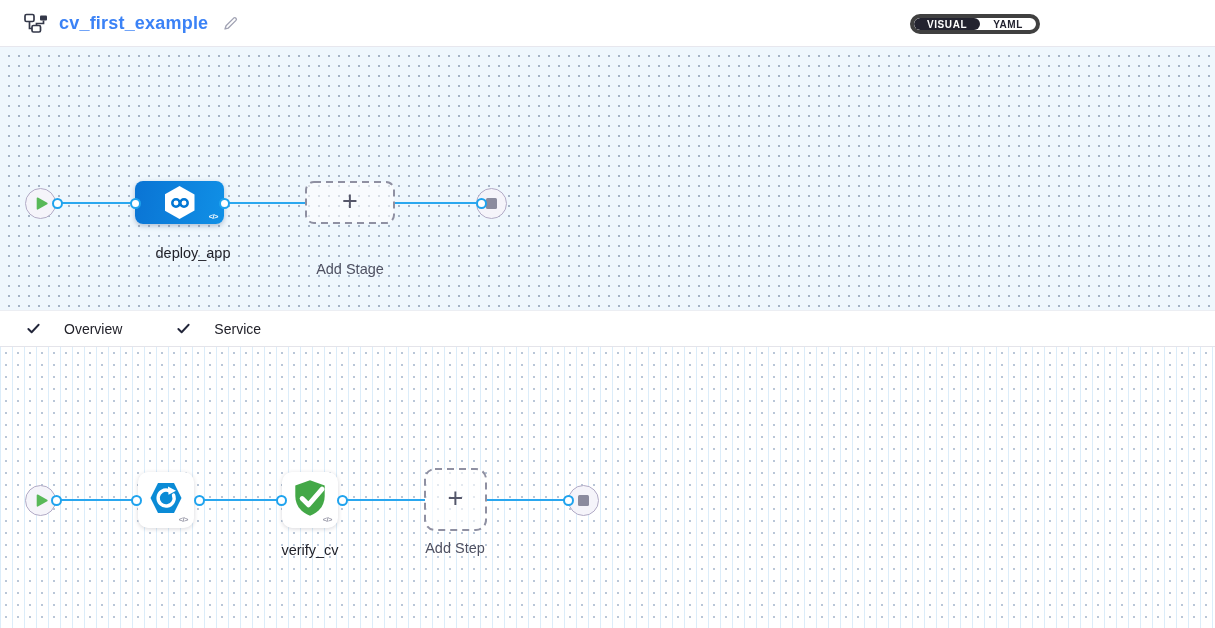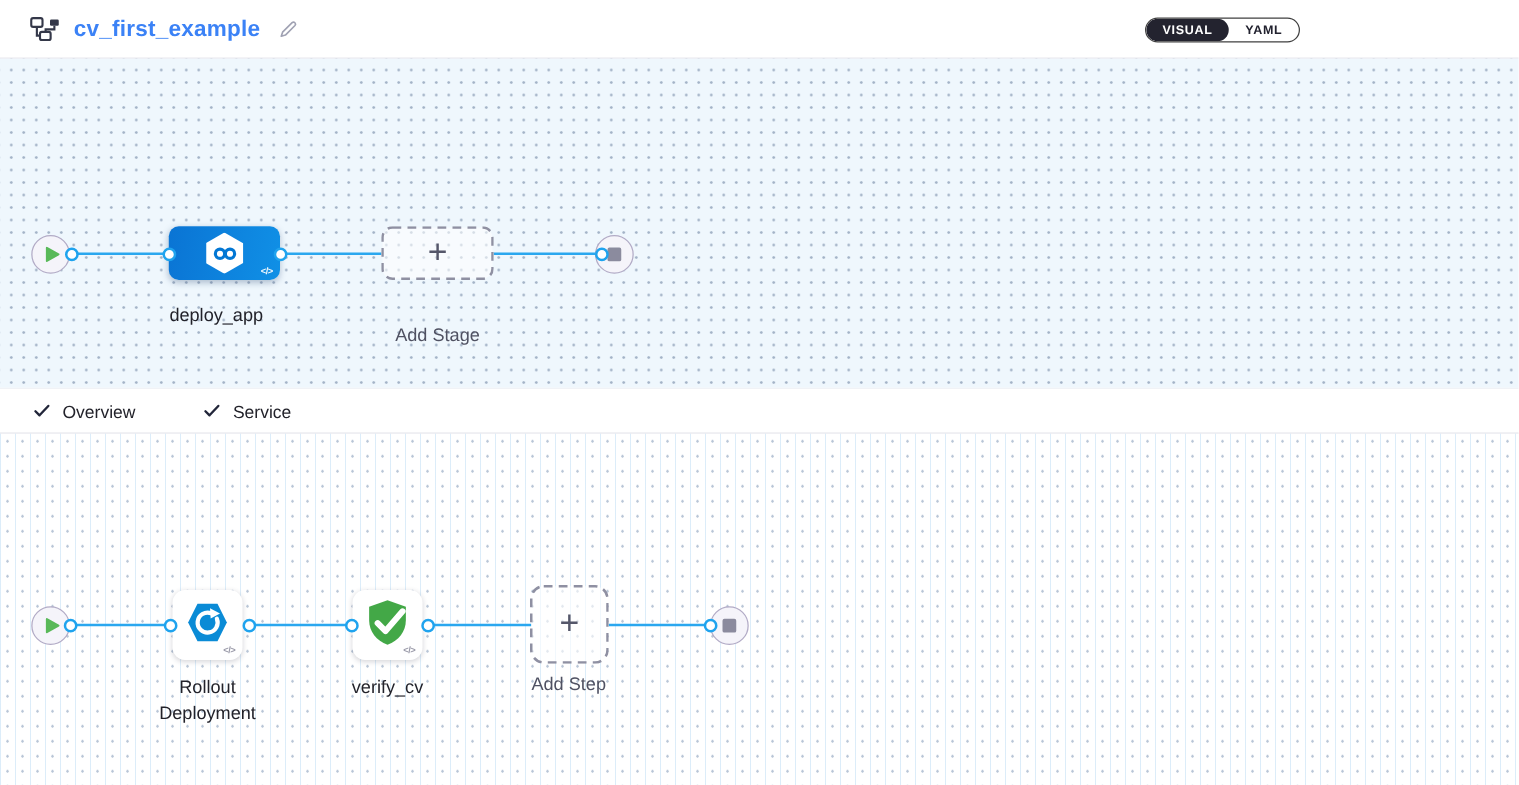--- a/index.html
+++ b/index.html
@@ -7,21 +7,21 @@
   body { font-family:"Liberation Sans","DejaVu Sans",sans-serif; background:#fff; overflow:hidden; }
   .app { position:relative; width:1215px; height:628px; background:#fff; }
 
   
   .topbar { position:relative; height:47px; background:#fff; border-bottom:1px solid #e7e7ee;
             display:flex; align-items:center; padding-left:24px; }
   .pipe-icon { display:inline-flex; margin-right:11px; }
   .title { font-size:18px; font-weight:700; color:#3b82f6; letter-spacing:.2px; }
   .pencil { display:inline-flex; margin-left:14px; cursor:pointer; }
   .toggle { position:absolute; right:175px; top:14px; height:20px; display:flex; align-items:stretch;
-            border:1px solid #404040; border-radius:11px; background:#fff; overflow:hidden; }
+            border:4px solid #404040; border-radius:11px; background:#fff; overflow:hidden; }
   .seg { border:none; background:transparent; font-family:inherit; font-size:10px; font-weight:700;
          letter-spacing:.6px; color:#22222f; padding:0 13px; cursor:pointer; border-radius:10px; }
   .seg-active { background:#23232f; color:#fff; }
 
   
   .canvas { position:relative; width:1215px; overflow:hidden; }
   .canvas-top { height:263px; background-color:#eff7fd;
     background-image:radial-gradient(circle, rgba(140,158,182,.75) 0.9px, transparent 1.2px);
     background-size:10px 10px; background-position:4px 4px; }
   .canvas-bottom { height:281px; background-color:#ffffff;
@@ -60,21 +60,21 @@
           justify-content:center; z-index:3; cursor:pointer; }
 
   .node-label { position:absolute; text-align:center; font-size:14.5px; color:#22222a;
           line-height:21px; z-index:2; }
   .label-muted { color:#4f5162; }
 
   
   .tabbar { height:37px; background:#fff; border-top:1px solid #eceef3; border-bottom:1px solid #e4e4ea;
             display:flex; align-items:stretch; padding-left:5px; column-gap:12px; }
   .tab { display:flex; align-items:center; gap:9px; padding:0 21px; position:relative; cursor:pointer; }
-  .tab-label { font-size:14px; color:#22222a; }
+  .tab-label { font-size:14px; color:#22222a;margin-left:14px; }
   .tab.active .tab-label { font-weight:700; }
   .tab.active::after { content:""; position:absolute; left:0; right:0; bottom:0; height:3px;
             background:#0b7ce0; }
   .check { display:block; }
 </style>
 </head>
 <body>
 
 <div class="app">
 
@@ -131,21 +131,21 @@
 
     <div class="circle-node" style="left:476px;top:141px">
       <span class="stop-square"></span>
     </div>
 
     <span class="port" style="left:52px;top:151px"></span>
     <span class="port" style="left:130px;top:151px"></span>
     <span class="port" style="left:219px;top:151px"></span>
     <span class="port" style="left:476px;top:151px"></span>
 
-    <div class="node-label" style="left:113px;top:196px;width:120px">deploy_app</div>
+    <div class="node-label" style="left:133px;top:196px;width:120px">deploy_app</div>
     <div class="node-label label-muted" style="left:290px;top:212px;width:120px">Add Stage</div>
   </section>
 
   <nav class="tabbar">
     <div class="tab">
       <svg class="check" width="15" height="15" viewBox="0 0 16 16" fill="none" stroke="#22263a" stroke-width="2" stroke-linecap="round" stroke-linejoin="round">
           <path d="M2.5 8.5 L6 12 L13.5 4"></path>
         </svg>
       <span class="tab-label">Overview</span>
     </div>
@@ -202,18 +202,17 @@
       <span class="stop-square"></span>
     </div>
 
     <span class="port" style="left:51px;top:148px"></span>
     <span class="port" style="left:131px;top:148px"></span>
     <span class="port" style="left:194px;top:148px"></span>
     <span class="port" style="left:276px;top:148px"></span>
     <span class="port" style="left:337px;top:148px"></span>
     <span class="port" style="left:563px;top:148px"></span>
 
-    <div class="node-label" style="left:111px;top:193px;width:110px">Rollout Deployment</div>
     <div class="node-label" style="left:250px;top:193px;width:120px">verify_cv</div>
     <div class="node-label label-muted" style="left:395px;top:191px;width:120px">Add Step</div>
   </section>
 
 </div>
 
 </body></html>

